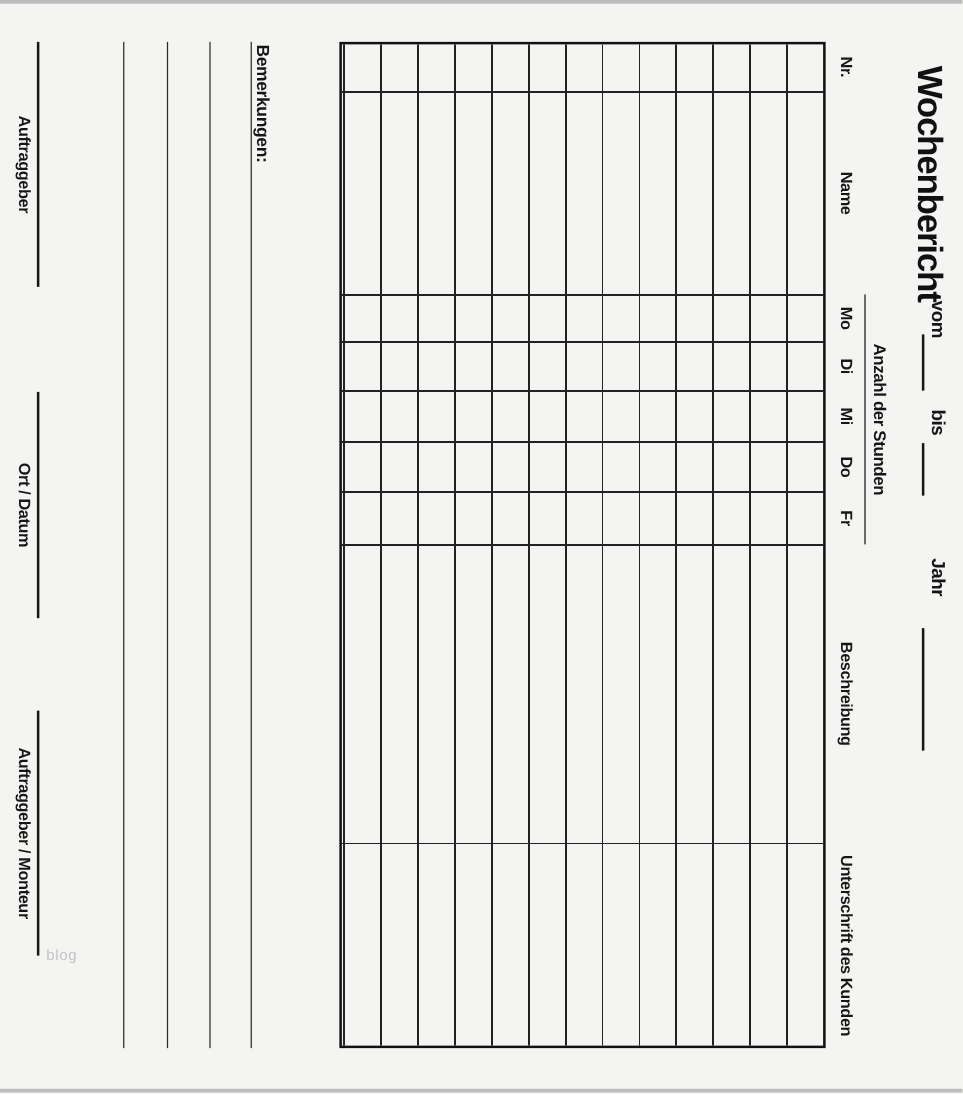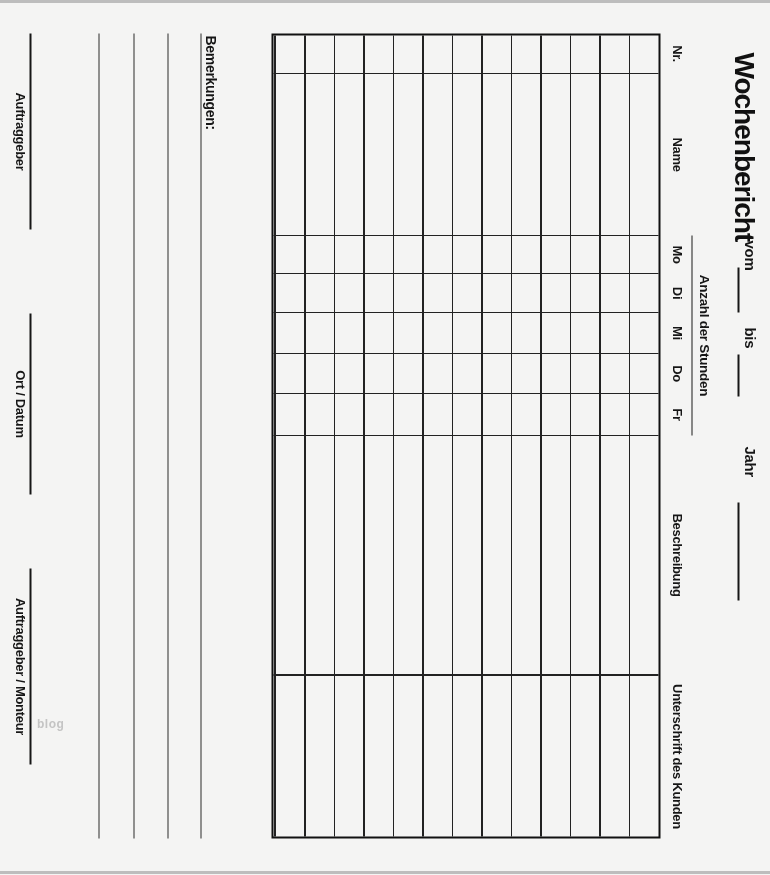--- a/index.html
+++ b/index.html
@@ -58,22 +58,22 @@
   .sigline{height:0;border-top:2px solid #161616;top:739px;}
   .siglabel{
     top:744px;font-size:13px;font-weight:bold;text-align:center;
     letter-spacing:-0.3px;white-space:nowrap;color:#161616;line-height:1;
   }
   
   .frame{position:absolute;left:0;width:770px;height:2.5px;background:#bdbdbd;}
   .frame.top{top:0;}
   .frame.bottom{top:871px;}
   .watermark{
-    position:absolute;left:37px;top:718px;
-    font-size:12px;letter-spacing:0.5px;color:#c4c4c4;line-height:1;font-weight:bold;
+    position:absolute;left:37px;top:758px;
+    font-size:12px;letter-spacing:0.5px;color:#c4c4c4;line-height:1;
   }
 </style>
 </head>
 <body>
 
 <div class="sheet">
 
   <div class="ttl" style="left:52px;top:13px">Wochenbericht</div>
   <span class="sm" style="left:240px;top:13px">vom</span>
   <div class="blank" style="left:267px;width:45px"></div>

